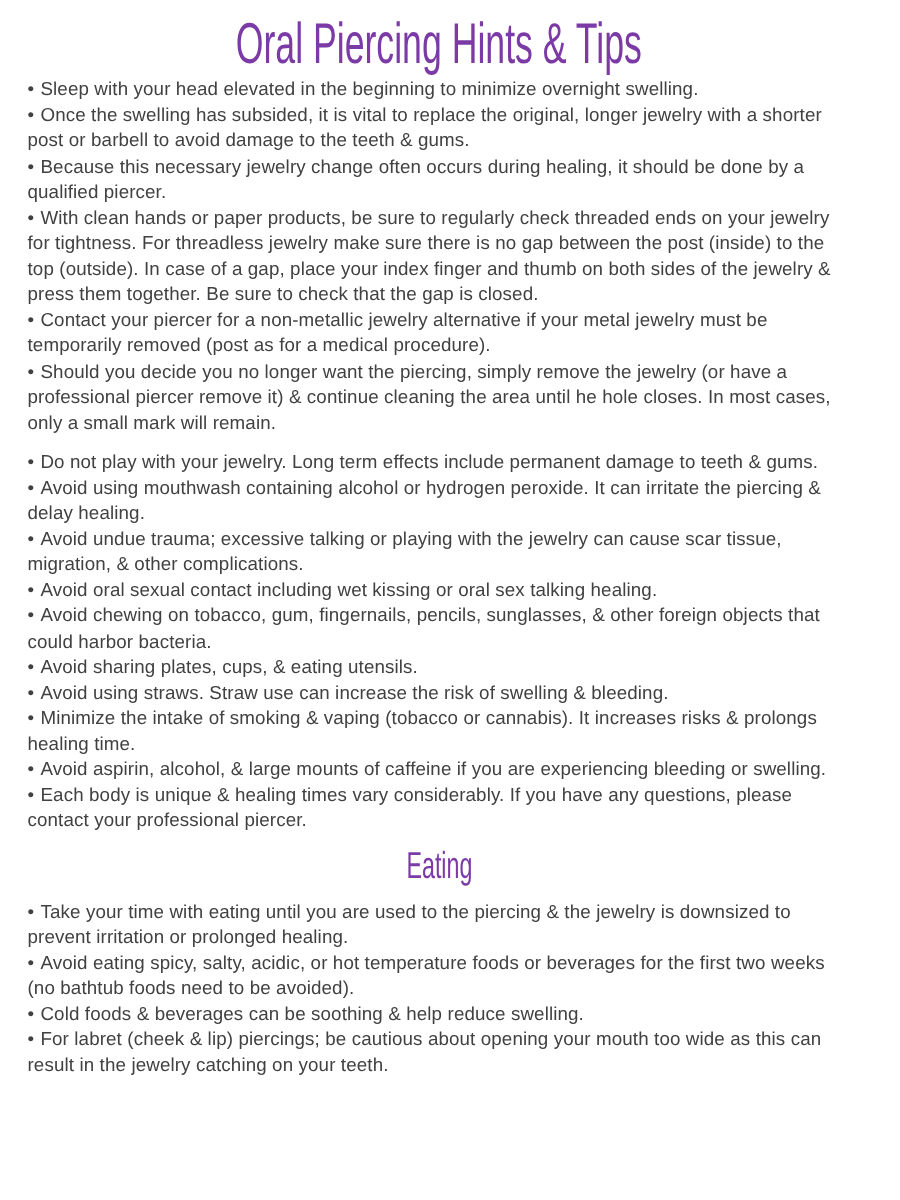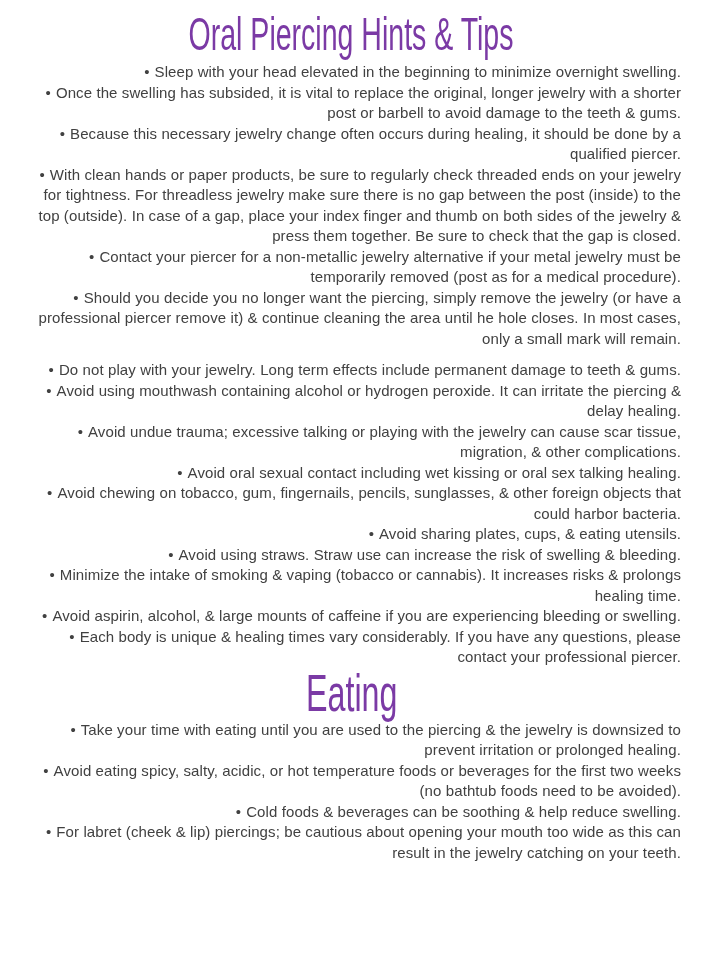--- a/index.html
+++ b/index.html
@@ -25,34 +25,33 @@
     text-align: center;
     font-size: 46px;
     font-weight: 500;
     line-height: 48px;
     color: #7b3aa5;
     white-space: nowrap;
   }
   h2.section-heading {
     margin: 2px 0 4px 0;
     text-align: center;
-    font-size: 52px;
+    font-size: 30px;
     font-weight: 500;
     line-height: 46px;
     color: #7b3aa5;
     white-space: nowrap;
   }
   .condense {
     display: inline-block;
     transform: scaleX(0.62);
     transform-origin: 50% 50%;
   }
   .group {
     margin: 0;
-    text-align: right;
   }
   .group-gap {
     margin-top: 11px;
   }
   p.bullet-item {
     margin: 0;
     font-size: 15px;
     line-height: 20.5px;
     color: #414141;
     letter-spacing: 0.1px;

